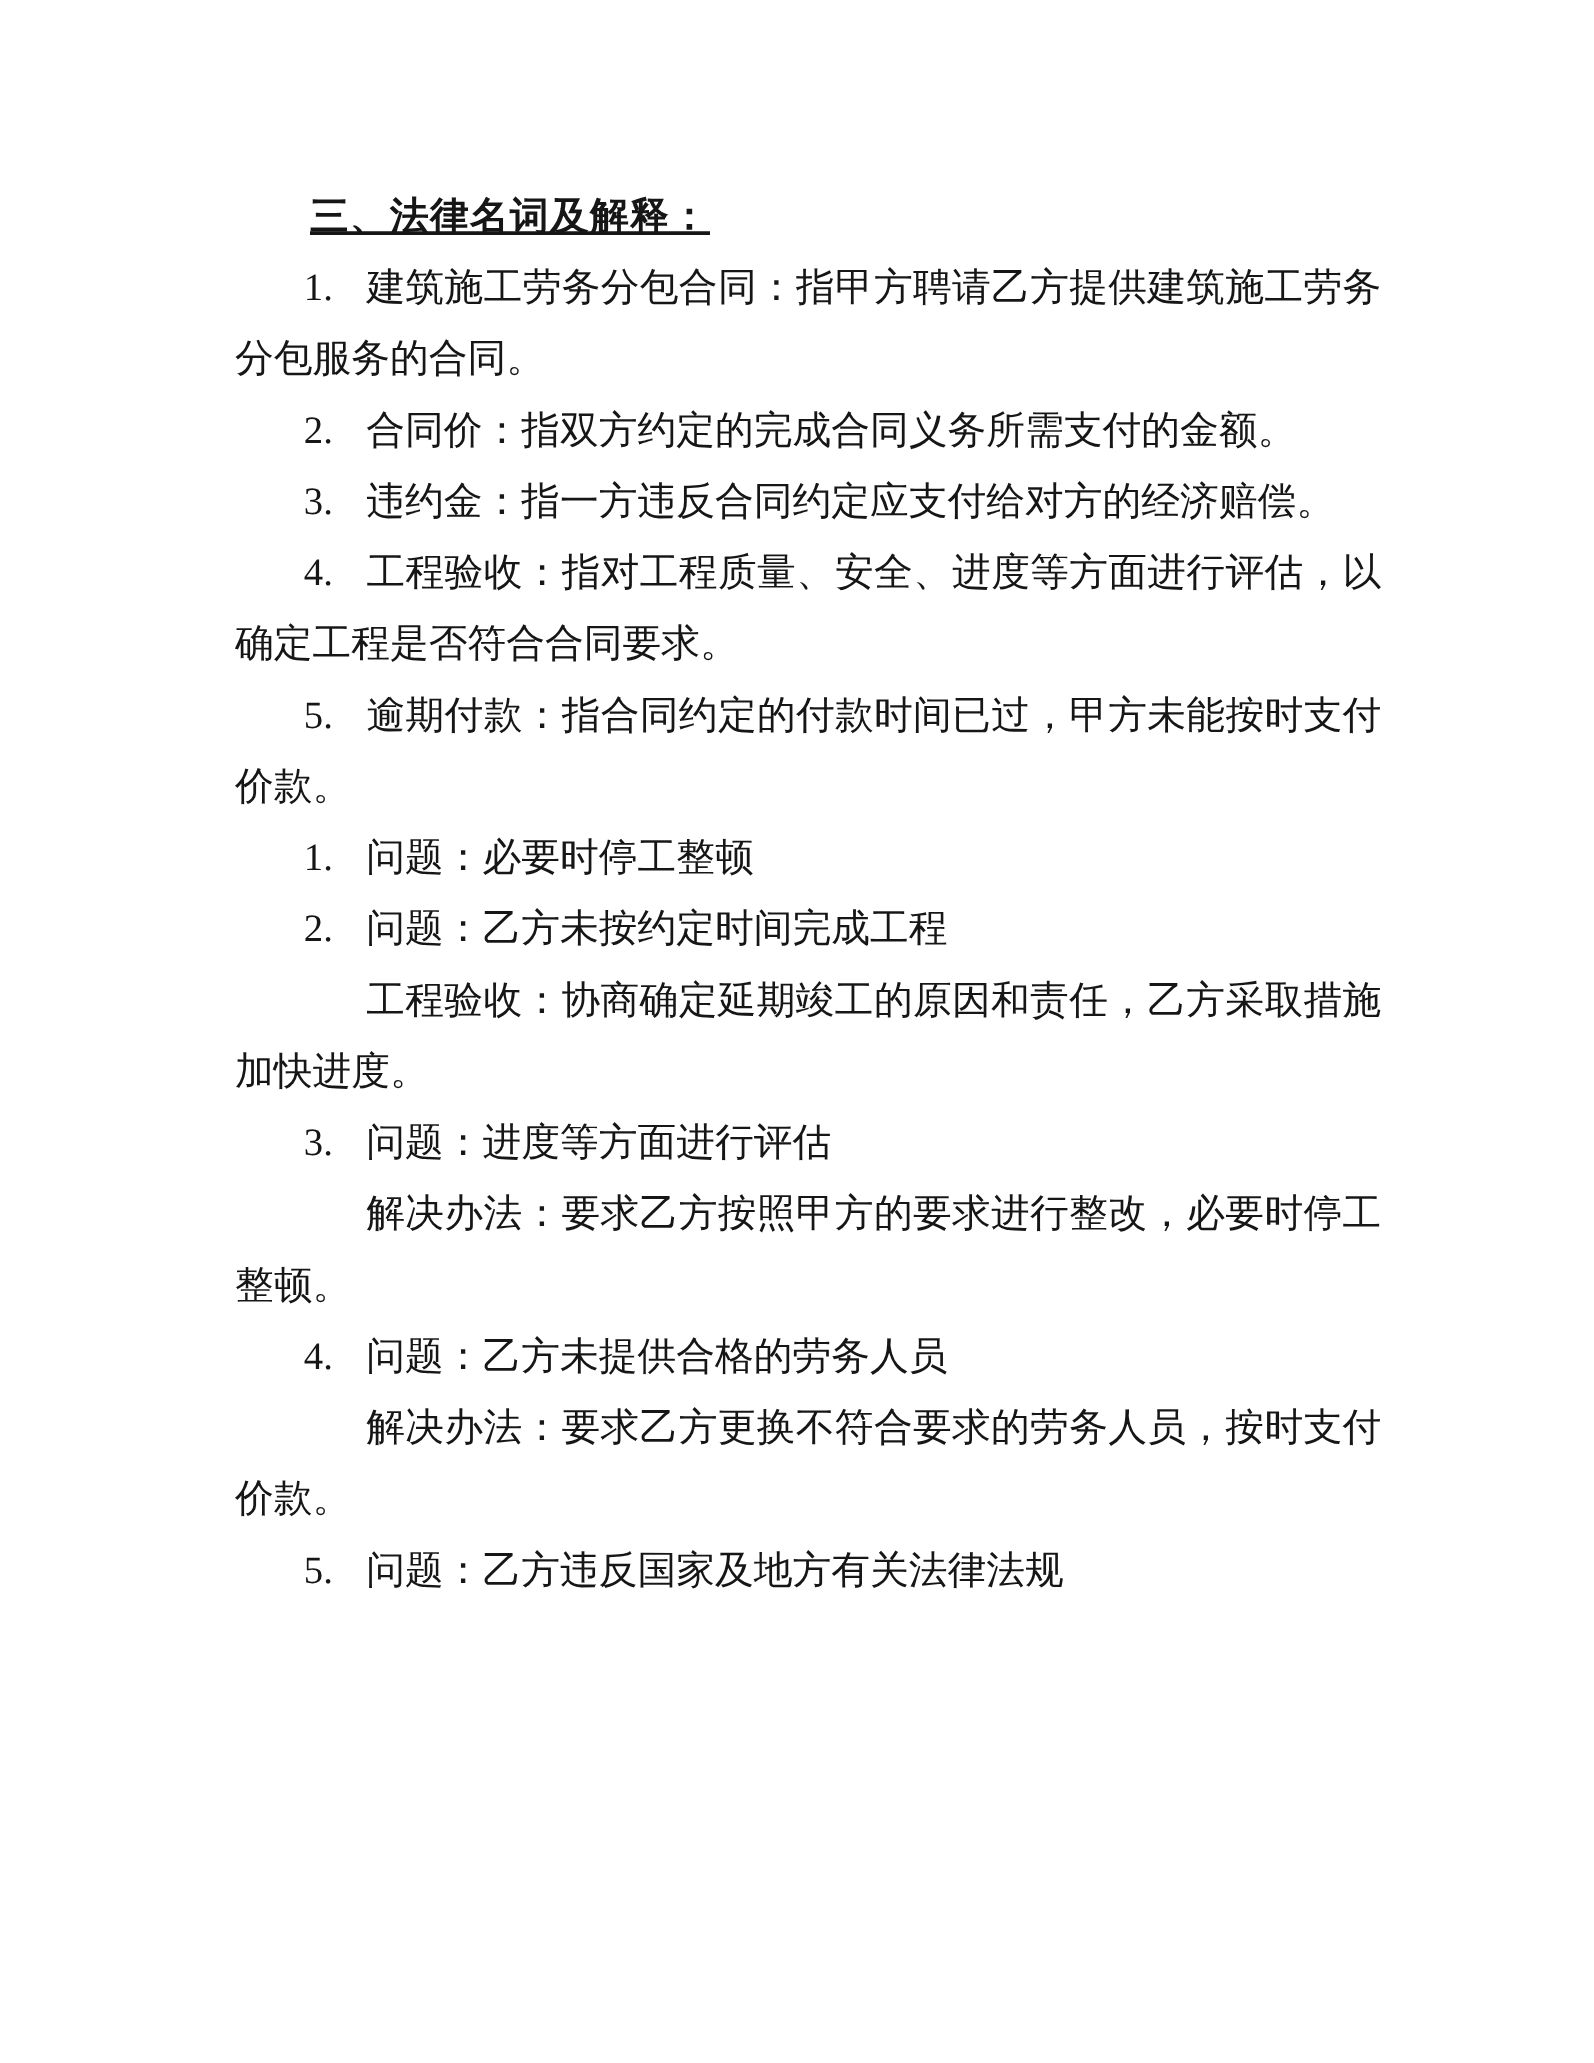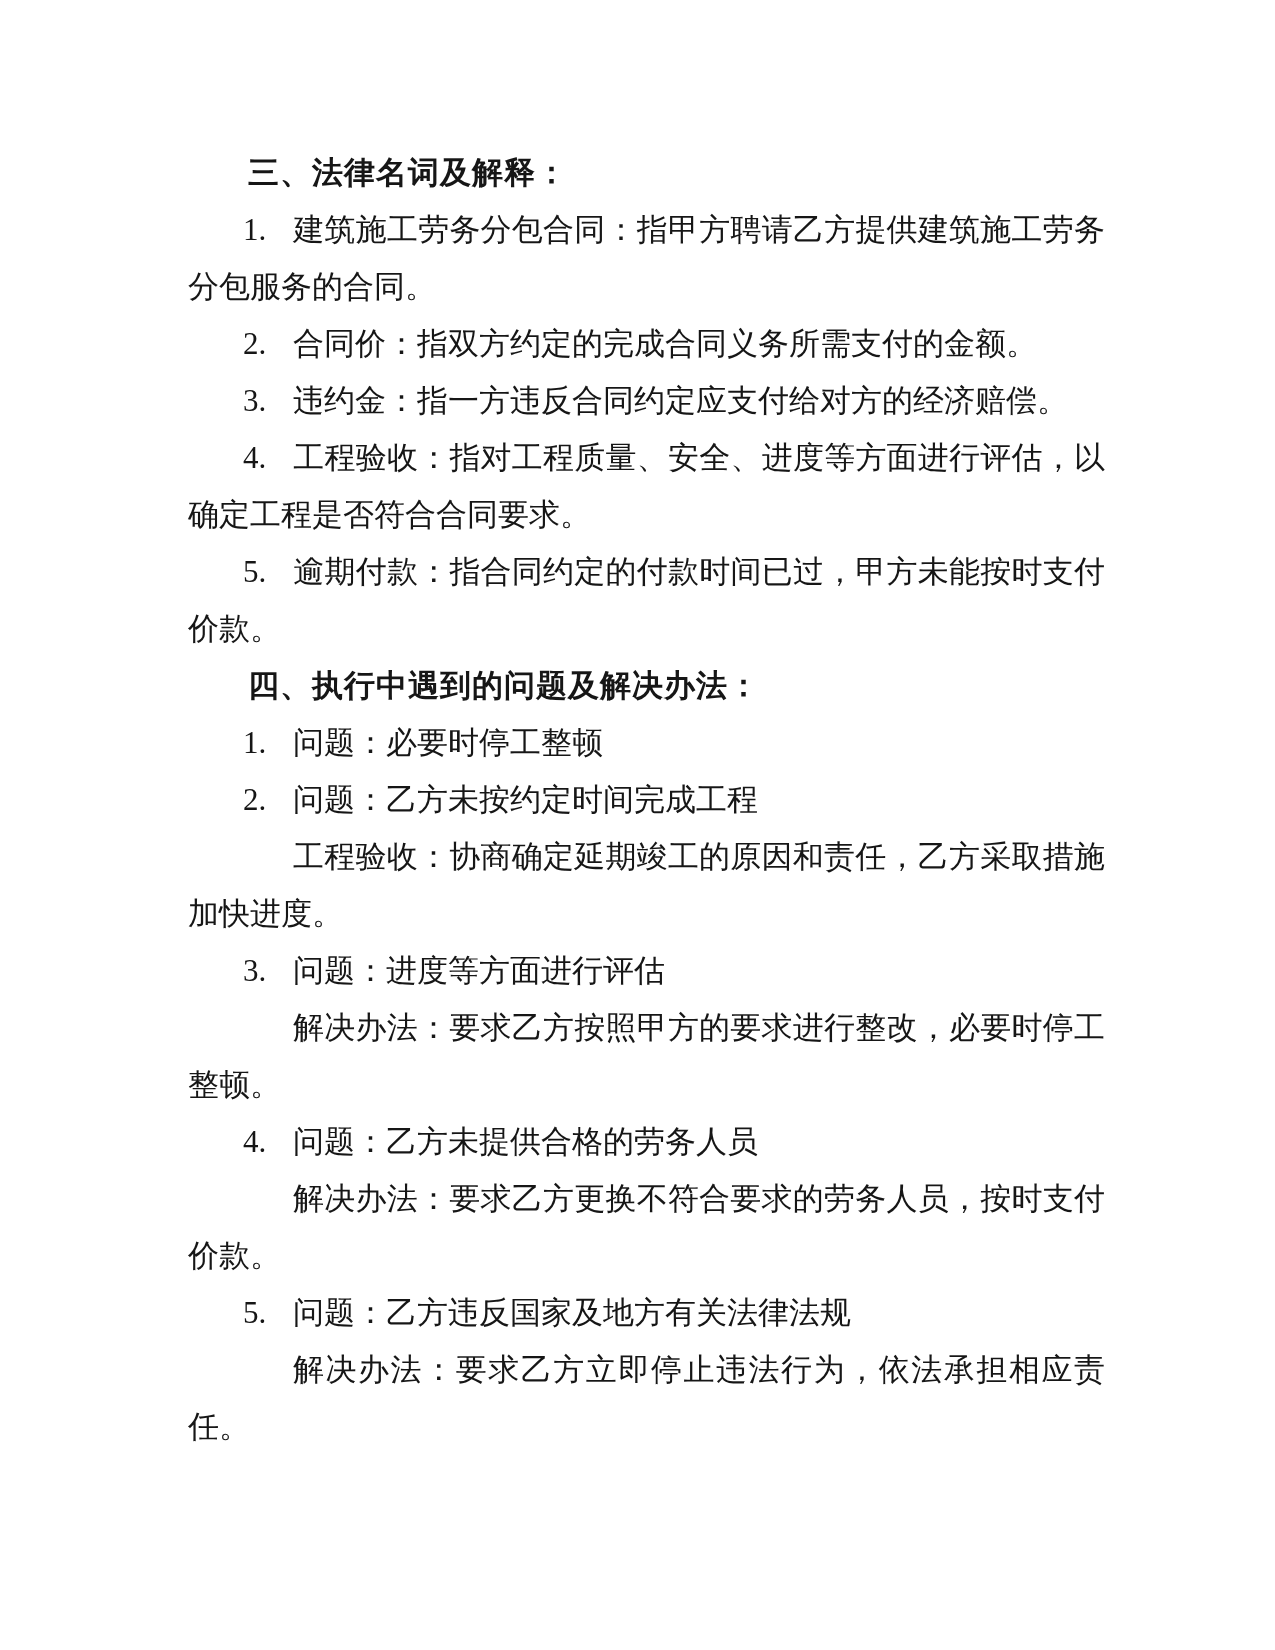--- a/index.html
+++ b/index.html
@@ -22,20 +22,21 @@
   }
   .page p {
     margin: 0;
     padding: 0;
   }
   .heading {
     font-family: "Liberation Sans", "DejaVu Sans", sans-serif;
     font-weight: bold;
     text-indent: 60px;
     letter-spacing: 1px;
+    text-decoration: underline;
   }
   .item {
     text-indent: 55px;
   }
   .item .num {
     display: inline-block;
     width: 50px;
     text-indent: 0;
   }
   .solution {
@@ -55,30 +56,28 @@
     <p class="item"><span class="num">2.</span><span>合同价：指双方约定的完成合同义务所需支付的金额。</span></p>
 
     <p class="item"><span class="num">3.</span><span>违约金：指一方违反合同约定应支付给对方的经济赔偿。</span></p>
 
     <p class="item"><span class="num">4.</span><span>工程验收：指对工程质量、安全、进度等方面进行评估，以确定工程是否符合合同要求。</span></p>
 
     <p class="item"><span class="num">5.</span><span>逾期付款：指合同约定的付款时间已过，甲方未能按时支付价款。</span></p>
   </section>
 
   <section>
-    <p class="heading">四、执行中遇到的问题及解决办法：</p>
 
     <p class="item"><span class="num">1.</span><span>问题：必要时停工整顿</span></p>
 
     <p class="item"><span class="num">2.</span><span>问题：乙方未按约定时间完成工程</span></p>
     <p class="solution">工程验收：协商确定延期竣工的原因和责任，乙方采取措施加快进度。</p>
 
     <p class="item"><span class="num">3.</span><span>问题：进度等方面进行评估</span></p>
     <p class="solution">解决办法：要求乙方按照甲方的要求进行整改，必要时停工整顿。</p>
 
     <p class="item"><span class="num">4.</span><span>问题：乙方未提供合格的劳务人员</span></p>
     <p class="solution">解决办法：要求乙方更换不符合要求的劳务人员，按时支付价款。</p>
 
     <p class="item"><span class="num">5.</span><span>问题：乙方违反国家及地方有关法律法规</span></p>
-    <p class="solution">解决办法：要求乙方立即停止违法行为，依法承担相应责任。</p>
   </section>
 
 </div>
 
 </body></html>

